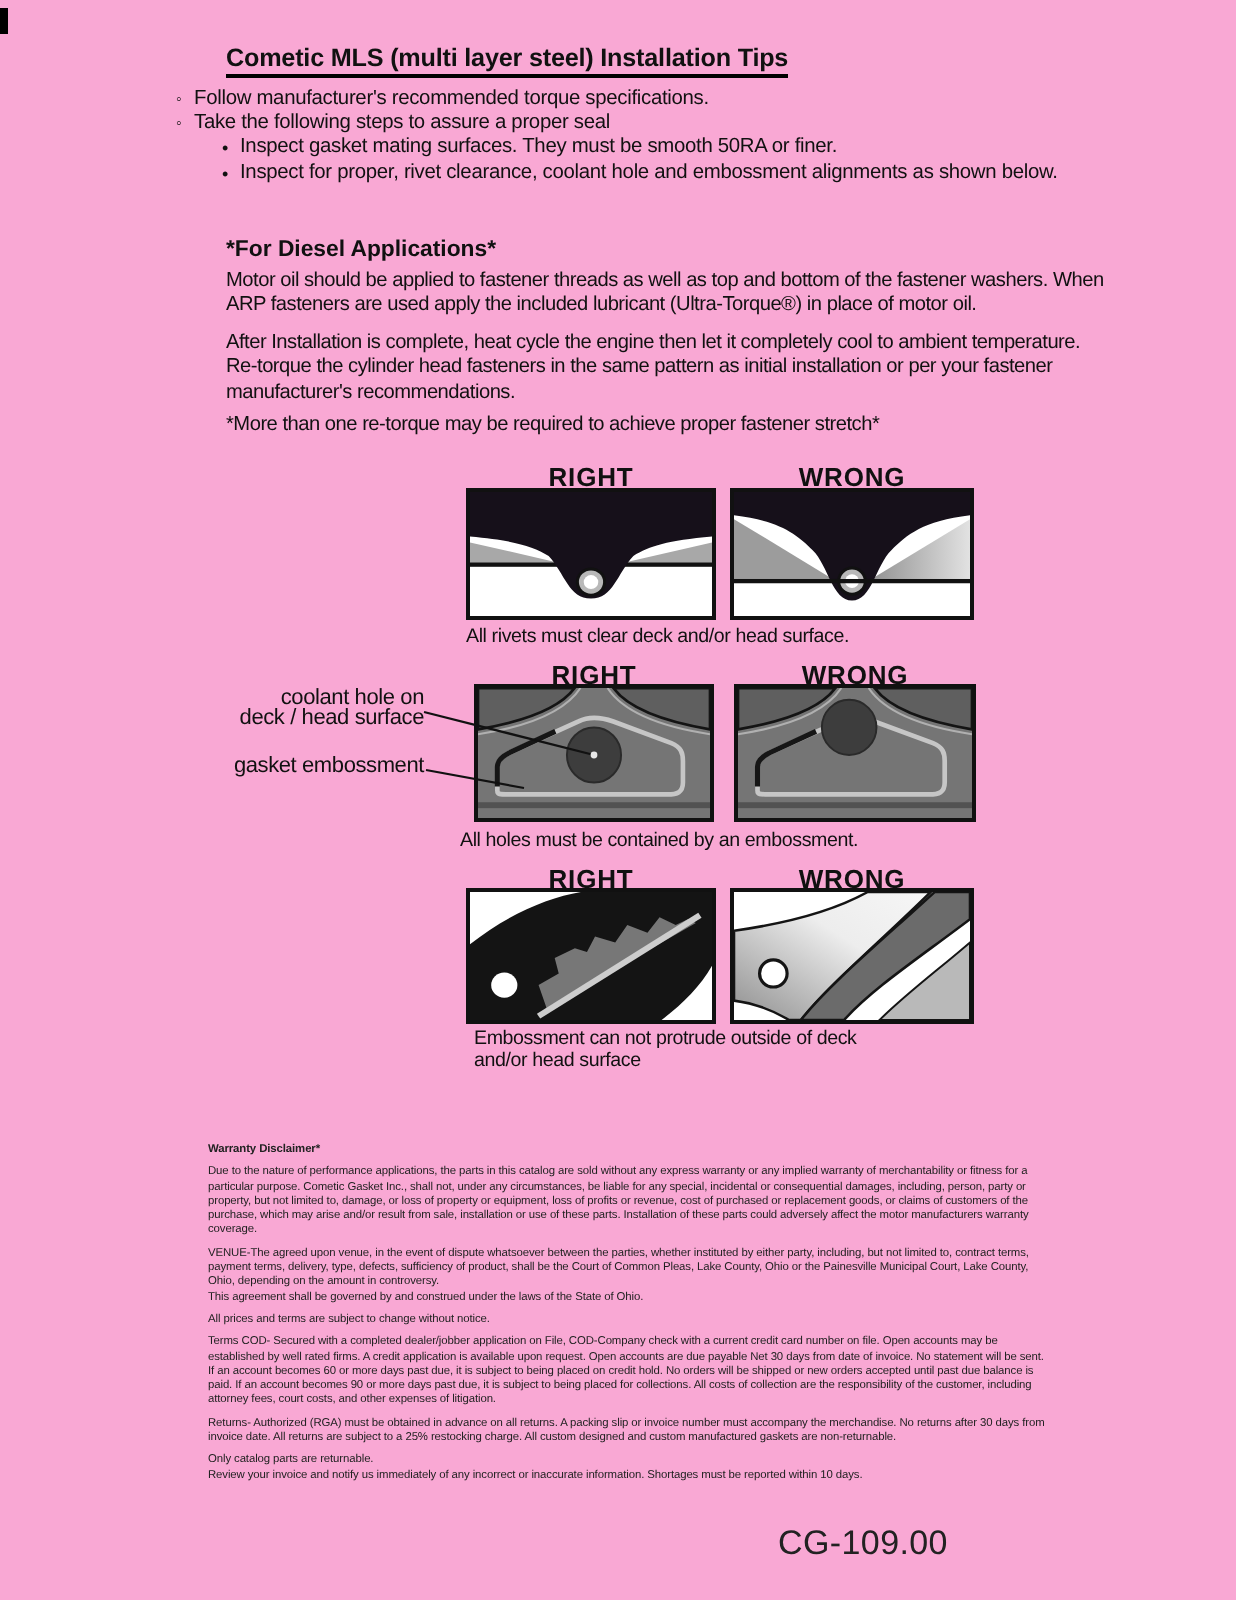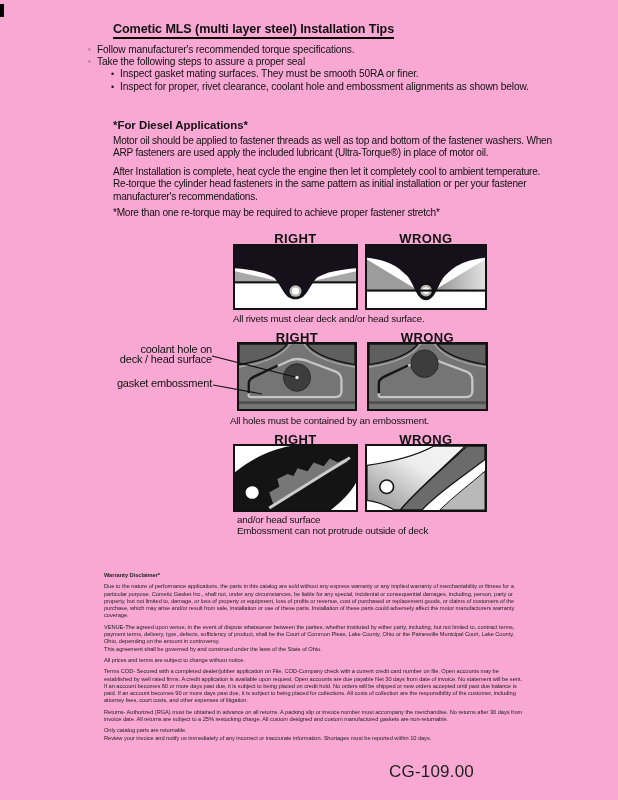--- a/index.html
+++ b/index.html
@@ -163,22 +163,22 @@
         </linearGradient>
       </defs>
       <rect x="0" y="0" width="120" height="66" fill="#ffffff"></rect>
       <path d="M120,26 V66 H74 C88,52 104,40 120,26 Z" fill="#b9b9b9" stroke="#141414" stroke-width="1"></path>
       <path d="M0,20 C28,16 52,9 68,0 H100 C74,26 48,48 34,66 H28 C18,60 8,57 0,56 Z" fill="url(#bandW)" stroke="#141414" stroke-width="1.3"></path>
       <path d="M34,66 C48,48 74,26 102,0 H120 V14 C94,34 70,50 56,66 Z" fill="#6b6b6b" stroke="#141414" stroke-width="1.3"></path>
       <circle cx="20" cy="42" r="7" fill="#ffffff" stroke="#141414" stroke-width="1.6"></circle>
     </svg>
   </div>
   <div class="dcaption" style="left:237px; top:515px; line-height:10.8px;">
+    <div>Embossment can not protrude outside of deck</div>
     <div>and/or head surface</div>
-    <div>Embossment can not protrude outside of deck</div>
   </div>
 
   <div class="warranty">
     <div class="wh">Warranty Disclaimer*</div>
     <p>Due to the nature of performance applications, the parts in this catalog are sold without any express warranty or any implied warranty of merchantability or fitness for a particular purpose.  Cometic Gasket Inc., shall not, under any circumstances, be liable for any special, incidental or consequential damages, including, person, party or property, but not limited to, damage, or loss of property or equipment, loss of profits or revenue, cost of purchased or replacement goods, or claims of customers of the purchase, which may arise and/or result from sale, installation or use of these parts.  Installation of these parts could adversely affect the motor manufacturers warranty coverage.</p>
     <p class="tight">VENUE-The agreed upon venue, in the event of dispute whatsoever between the parties, whether instituted by either party, including, but not limited to, contract terms, payment terms, delivery, type, defects, sufficiency of product, shall be the Court of Common Pleas, Lake County, Ohio or the Painesville Municipal Court, Lake County, Ohio, depending on the amount in controversy.</p>
     <p>This agreement shall be governed by and construed under the laws of the State of Ohio.</p>
     <p>All prices and terms are subject to change without notice.</p>
     <p>Terms COD- Secured with a completed dealer/jobber application on File, COD-Company check with a current credit card number on file.  Open accounts may be established by well rated firms.  A credit application is available upon request.  Open accounts are due payable Net 30 days from date of invoice.  No statement will be sent.  If an account becomes 60 or more days past due, it is subject to being placed on credit hold.  No orders will be shipped or new orders accepted until past due balance is paid.  If an account becomes 90 or more days past due, it is subject to being placed for collections.  All costs of collection are the responsibility of the customer, including attorney fees, court costs, and other expenses of litigation.</p>
     <p>Returns- Authorized (RGA) must be obtained in advance on all returns.  A packing slip or invoice number must accompany the merchandise.  No returns after 30 days from invoice date.  All returns are subject to a 25% restocking charge.  All custom designed and custom manufactured gaskets are non-returnable.</p>

